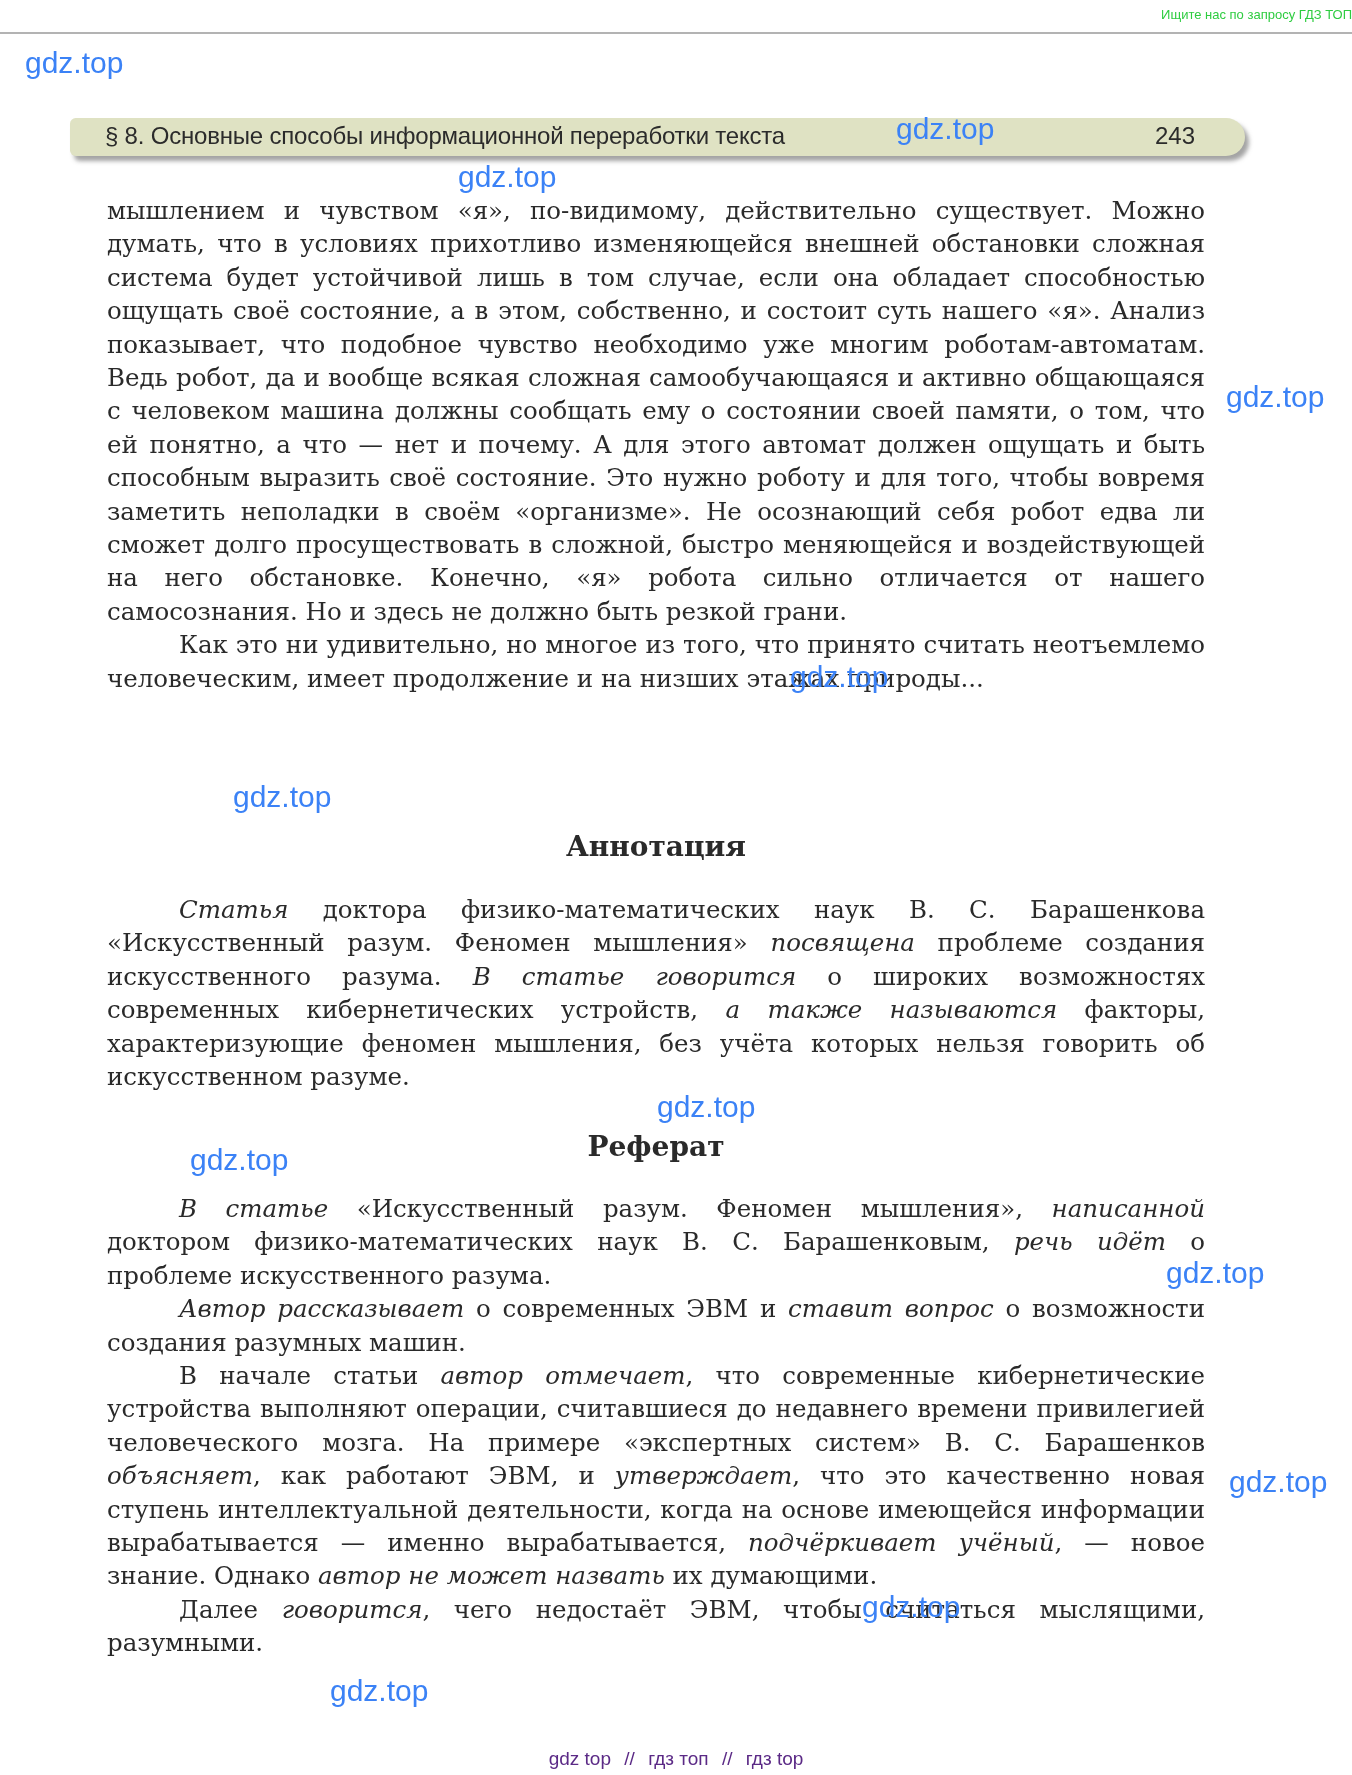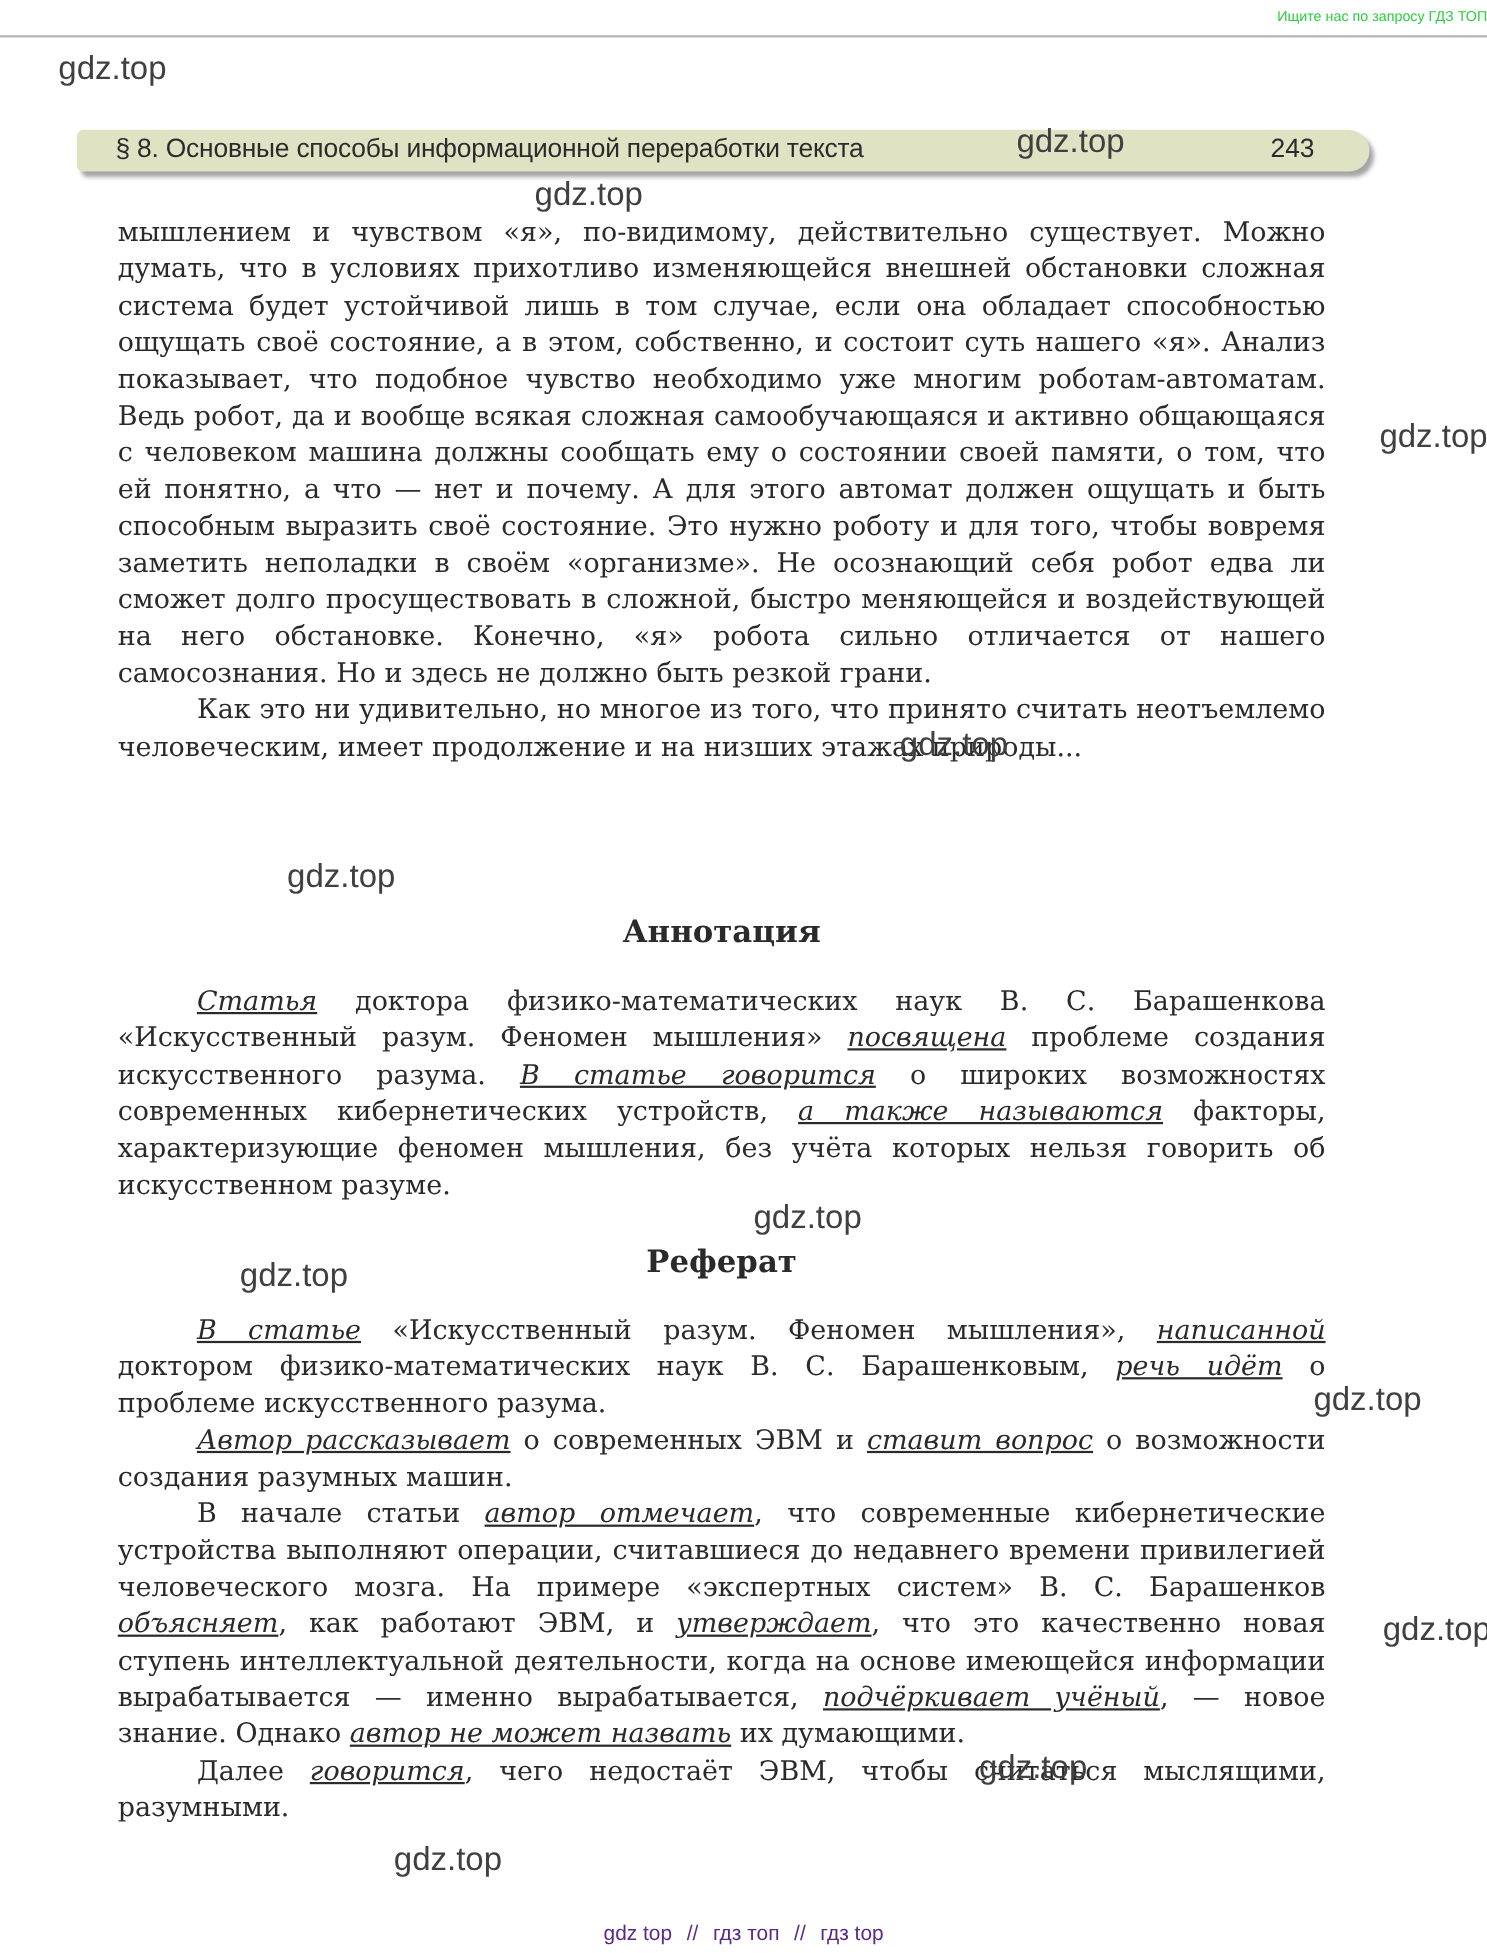--- a/index.html
+++ b/index.html
@@ -1,34 +1,34 @@
 <!DOCTYPE html>
 <html><head>
 <meta charset="utf-8">
 <style>
   html, body { margin:0; padding:0; }
   body { width:1352px; height:1775px; background:#ffffff; position:relative; overflow:hidden; }
   .top-banner { position:absolute; left:0; top:0; width:1352px; height:33px; text-align:right;
     font-family:"Liberation Sans", sans-serif; font-size:13px; color:#2ecc40; line-height:30px; }
   .top-rule { position:absolute; left:0; top:32px; width:1352px; height:2px; background:#b3b3b3; }
-  .wm { position:absolute; font-family:"Liberation Sans", sans-serif; font-size:30px; color:#404040; white-space:nowrap;margin-left:28px; }
+  .wm { position:absolute; font-family:"Liberation Sans", sans-serif; font-size:30px; color:#3b82f6; white-space:nowrap; }
   .header-bar { position:absolute; left:70px; top:118px; width:1175px; height:38px;
     background:#dfe2c3; border-radius:6px 20px 20px 6px;
     box-shadow:4px 5px 4px rgba(90,90,90,0.55);text-align:center; }
   .header-title { position:absolute; left:35px; top:4px; font-family:"Liberation Sans", sans-serif;
     font-size:24px; color:#2b2b2b; letter-spacing:-0.2px; }
   .header-page { position:absolute; right:50px; top:4px; font-family:"Liberation Sans", sans-serif;
     font-size:24px; color:#2b2b2b; }
   .page-text { position:absolute; left:107px; width:1098px; font-family:"DejaVu Serif", "Liberation Serif", serif;
     font-size:24.5px; line-height:33.4px; color:#2a2a2a; text-align:justify; }
   .page-text p { margin:0; }
   .indent { text-indent:72px; }
   .heading { position:absolute; left:107px; width:1098px; text-align:center;
     font-family:"DejaVu Serif", "Liberation Serif", serif; font-weight:bold; font-size:28px; color:#2a2a2a; }
-  em { font-style:italic;text-decoration:underline; }
+  em { font-style:italic; }
   .bottom-links { position:absolute; left:0; top:1748px; width:1352px; text-align:center;
     font-family:"Liberation Sans", sans-serif; font-size:19px; color:#5b2a86; }
   .bottom-links span { margin:0 4px; }
 </style>
 </head>
 <body>
 
 <div class="top-banner">
   <span>Ищите нас по запросу ГДЗ ТОП</span>
 </div>

